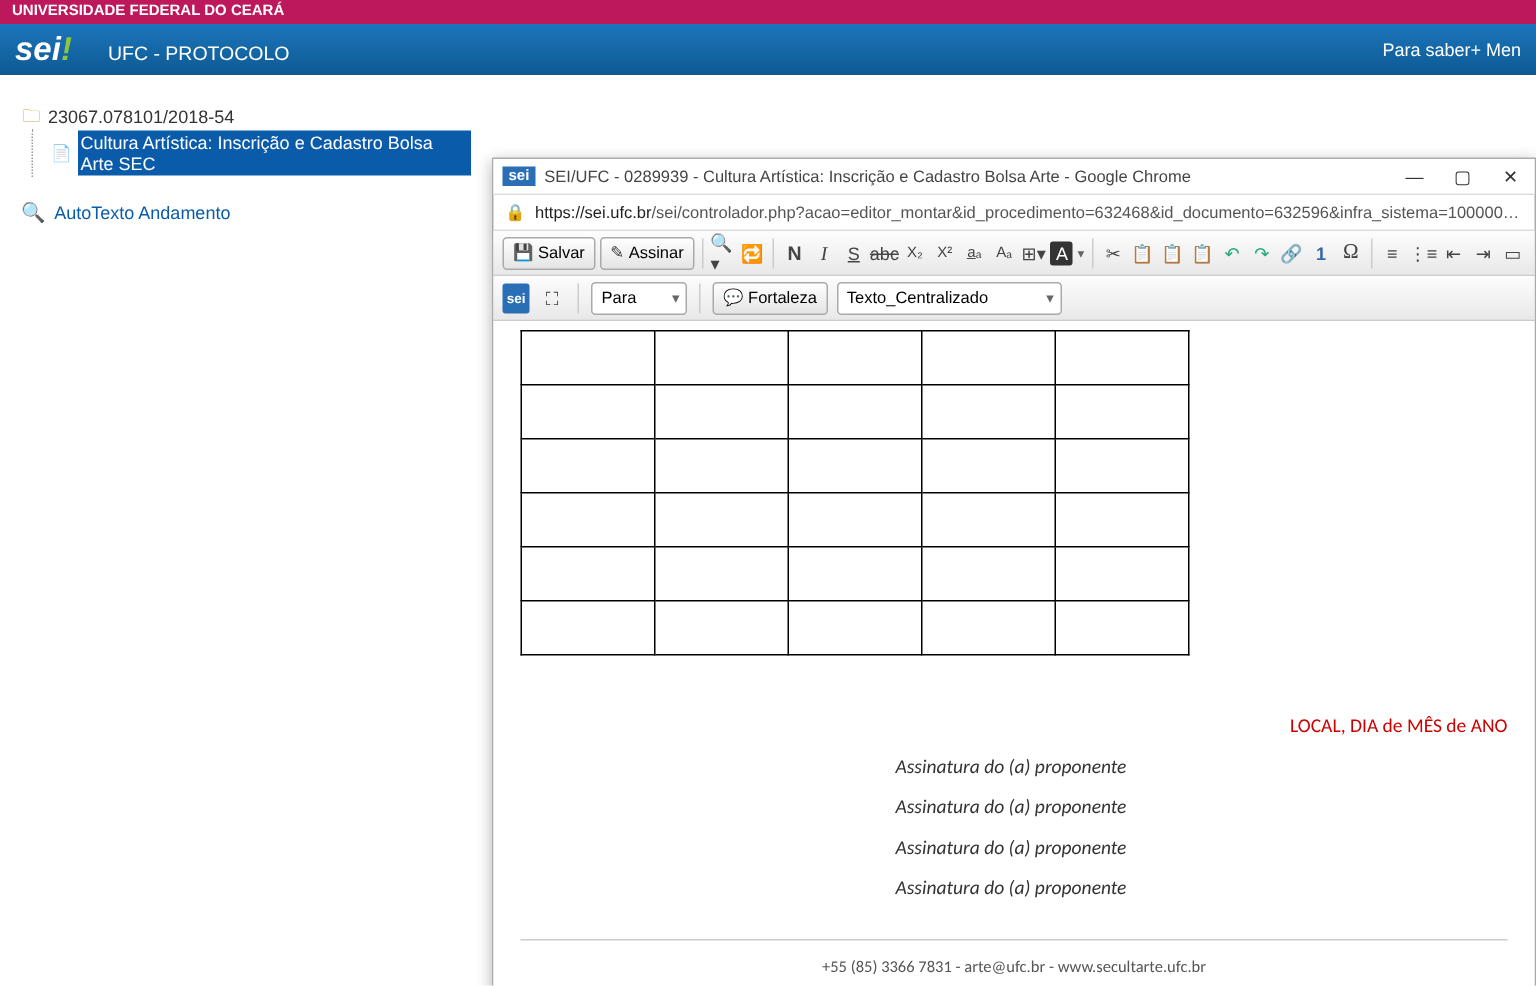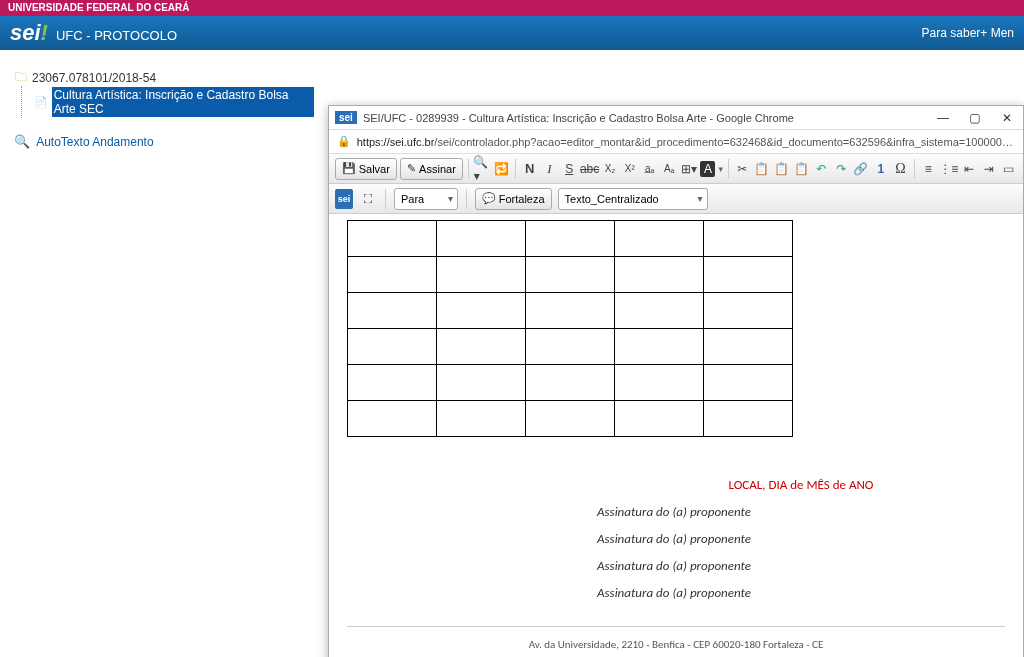--- a/index.html
+++ b/index.html
@@ -2,21 +2,21 @@
 <html><head>
 <meta charset="utf-8">
 <style>
 * { margin: 0; padding: 0; box-sizing: border-box; }
 body { font-family: Arial, sans-serif; font-size: 12px; background: #fff; width: 1024px; height: 657px; overflow: hidden; position: relative; }
 
 .top-banner { background: #be185d; color: #fff; font-size: 10px; font-weight: bold; padding: 2px 8px; height: 16px; }
 .header-bar { background: linear-gradient(to bottom, #1b75bb, #0e5a93); color: #fff; height: 34px; display: flex; align-items: center; justify-content: space-between; padding: 0 10px; }
 .logo { font-size: 22px; font-weight: bold; font-style: italic; margin-right: 8px; }
 .logo-excl { color: #8cc63f; }
-.header-title { font-size: 13px; }
+.header-title { font-size: 13px; margin-left: 16px; }
 .header-right { font-size: 12px; }
 
 .main-area { background: #fff; height: 607px; position: relative; }
 .tree-panel { position: absolute; left: 14px; top: 20px; width: 300px; }
 .tree-item { display: flex; align-items: center; gap: 4px; padding: 1px 0; font-size: 12px; color: #333; }
 .tree-icon { width: 14px; height: 14px; display: inline-flex; align-items: center; justify-content: center; }
 .folder-icon { color: #d4a84b; font-size: 12px; }
 .doc-icon { color: #3b82c4; font-size: 11px; }
 .tree-selected { background: #0a5caa; color: #fff; padding: 1px 2px; }
 .tree-connector { border-left: 1px dotted #999; margin-left: 7px; padding-left: 12px; }
@@ -212,26 +212,25 @@
         <tr>
               <td></td>
               <td></td>
               <td></td>
               <td></td>
               <td></td>
             </tr>
       </tbody>
         </table>
 
-      <div class="center-text red-text" style="margin-left:250px;text-align:center">LOCAL, DIA de MÊS de ANO</div>
+      <div class="center-text red-text" style="margin-left:250px;text-align:right">LOCAL, DIA de MÊS de ANO</div>
       <div class="center-text italic-text" style="margin-left:250px;text-align:left;margin-top:12px">Assinatura do (a) proponente</div>
       <div class="center-text italic-text" style="margin-left:250px;text-align:left;margin-top:12px">Assinatura do (a) proponente</div>
       <div class="center-text italic-text" style="margin-left:250px;text-align:left;margin-top:12px">Assinatura do (a) proponente</div>
       <div class="center-text italic-text" style="margin-left:250px;text-align:left;margin-top:12px">Assinatura do (a) proponente</div>
 
       <div class="footer-doc">
-        <div>Av. da Universidade, 2210 - Benfica - CEP 60020-180 Fortaleza - CE</div>
         <div>+55 (85) 3366 7831 - arte@ufc.br - www.secultarte.ufc.br</div>
       </div>
     </div>
 
   </div>
 </div>
 
 </body></html>

